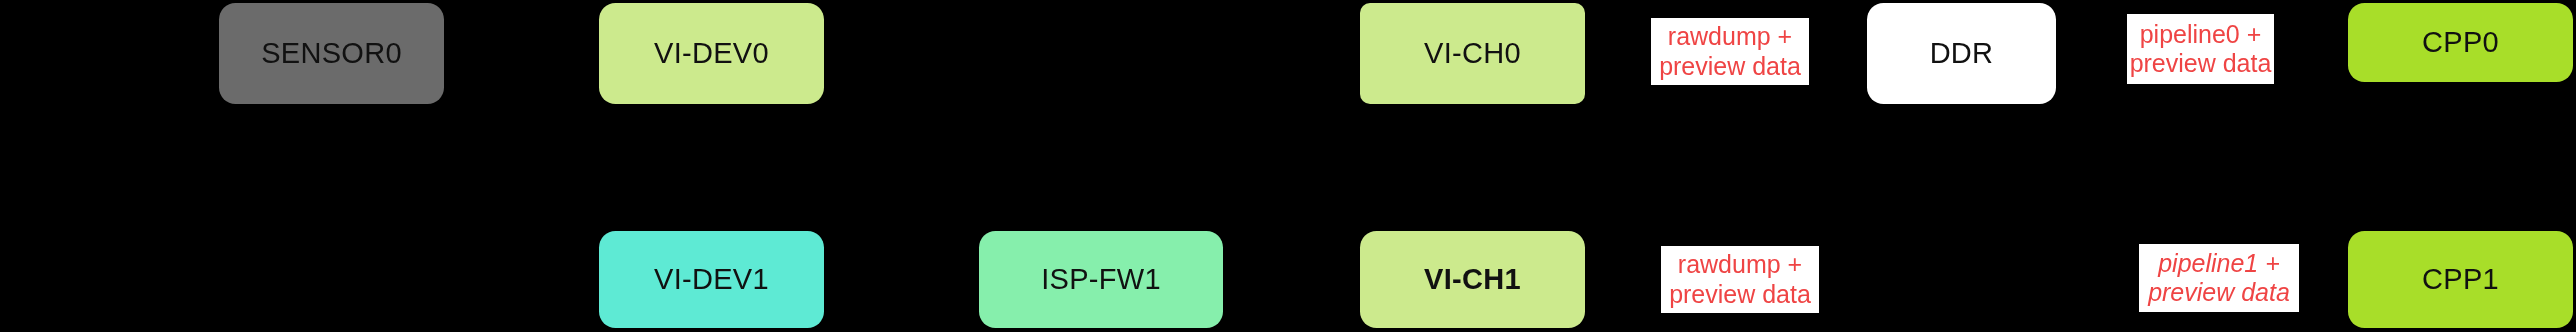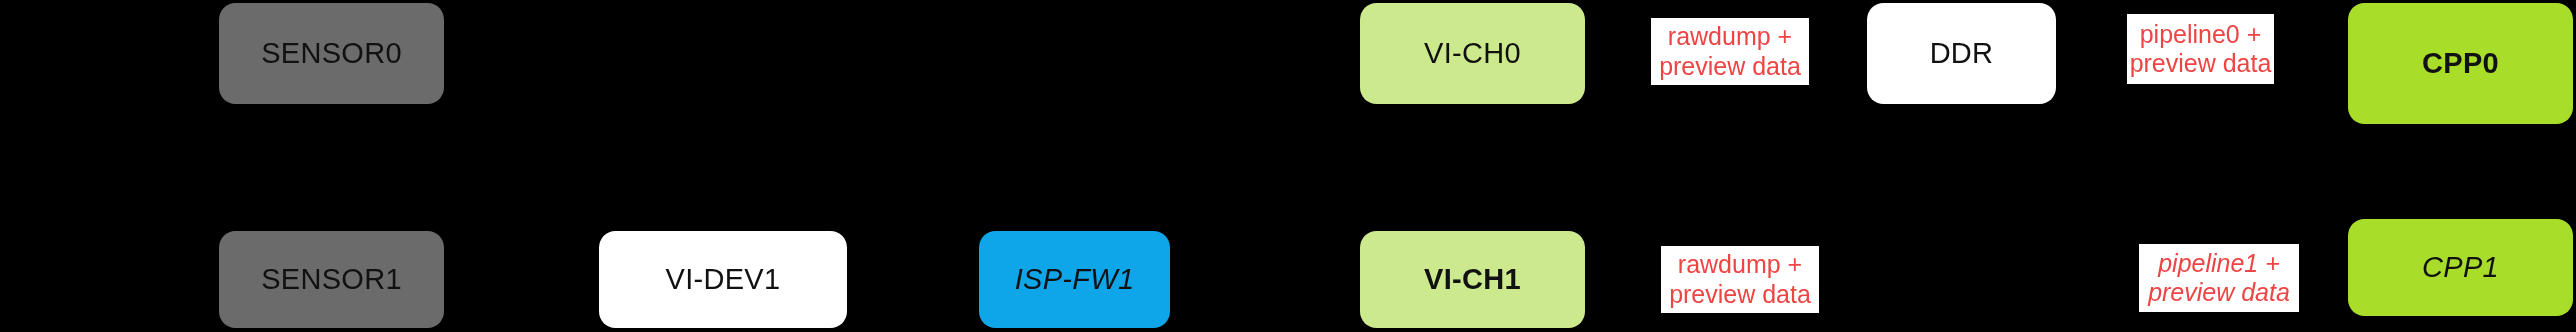--- a/index.html
+++ b/index.html
@@ -55,36 +55,36 @@
   }
   .data-label .line {
     display: block;
   }
 </style>
 </head>
 <body>
 
 <div id="diagram" style="width: 2576px; height: 332px; background: rgb(0, 0, 0);">
     <div class="node" style="left: 219px; top: 3.2px; width: 225px; height: 101px; background: rgb(107, 107, 107);">SENSOR0</div>
-    <div class="node" style="left: 1360px; top: 3.2px; width: 225px; height: 101px; background: rgb(204, 234, 141);">VI-CH0</div>
+    <div class="node" style="left: 599px; top: 3.2px; width: 225px; height: 101px; background: rgb(204, 234, 141);">VI-DEV0</div>
+    <div class="node" style="left: 1360px; top: 3.2px; width: 225px; height: 101px; background: rgb(204, 234, 141); border-radius: 10px;">VI-CH0</div>
     <div class="node" style="left: 1867px; top: 3.2px; width: 189px; height: 101px; background: #ffffff;">DDR</div>
-    <div class="node" style="left: 2348px; top: 3.2px; width: 225px; height: 121px; background: rgb(168, 222, 41); font-weight: bold;">CPP0</div>
+    <div class="node" style="left: 2348px; top: 3.2px; width: 225px; height: 79px; background: rgb(168, 222, 41);">CPP0</div>
     <div class="data-label" style="left: 1651px; top: 18px; width: 158px; height: 67px; background: rgb(255, 255, 255);">
       <span class="line">rawdump +</span>
       <span class="line">preview data</span>
     </div>
     <div class="data-label" style="left: 2127px; top: 14px; width: 147px; height: 70px; background: rgb(255, 255, 255);">
       <span class="line">pipeline0 +</span>
       <span class="line">preview data</span>
     </div>
-    <div class="node" style="left: 219px; top: 231px; width: 225px; height: 97px; background: rgb(107, 107, 107);">SENSOR1</div>
-    <div class="node" style="left: 599px; top: 231px; width: 248px; height: 97px; background: #ffffff;">VI-DEV1</div>
-    <div class="node" style="left: 979px; top: 231px; width: 191px; height: 97px; background: #0ea5e9; font-style: italic;">ISP-FW1</div>
+    <div class="node" style="left: 599px; top: 231px; width: 225px; height: 97px; background: #5eead4;">VI-DEV1</div>
+    <div class="node" style="left: 979px; top: 231px; width: 244px; height: 97px; background: #86efac;">ISP-FW1</div>
     <div class="node" style="left: 1360px; top: 231px; width: 225px; height: 97px; background: rgb(204, 234, 141); font-weight: bold;">VI-CH1</div>
-    <div class="node" style="left: 2348px; top: 219px; width: 225px; height: 97px; background: rgb(168, 222, 41); font-style: italic;">CPP1</div>
+    <div class="node" style="left: 2348px; top: 231px; width: 225px; height: 97px; background: rgb(168, 222, 41);">CPP1</div>
     <div class="data-label" style="left: 1661px; top: 246px; width: 158px; height: 67px; background: rgb(255, 255, 255);">
       <span class="line">rawdump +</span>
       <span class="line">preview data</span>
     </div>
     <div class="data-label" style="left: 2139px; top: 244px; width: 160px; height: 68px; background: rgb(255, 255, 255); font-style: italic;">
       <span class="line">pipeline1 +</span>
       <span class="line">preview data</span>
     </div>
   </div>
 

